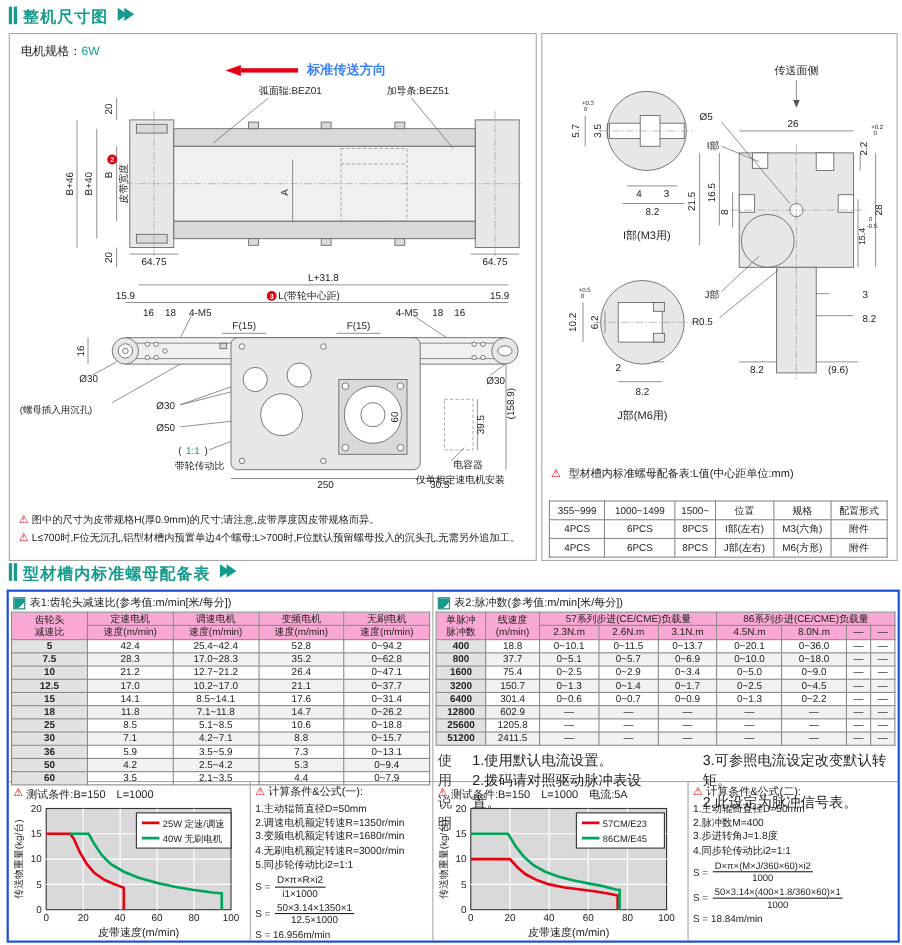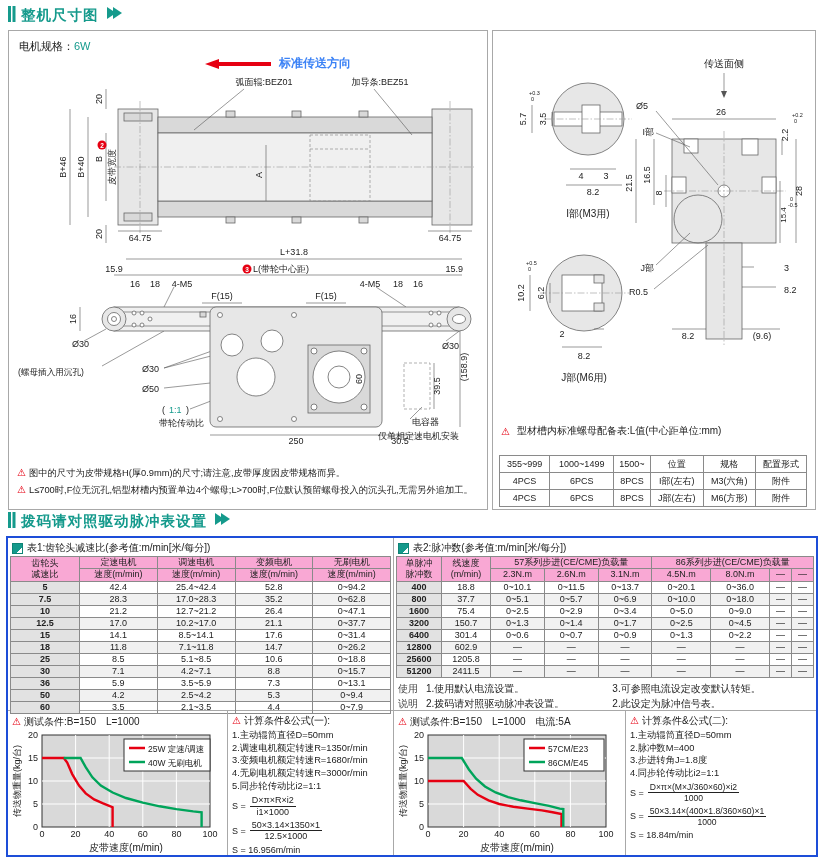--- a/index.html
+++ b/index.html
@@ -34,21 +34,21 @@
 .t thead th{font-weight:normal;font-size:9px;line-height:1.25;background:#f9a8d4}
 .t tbody td{font-size:9px;line-height:1.18;height:11px}
 .t tbody tr:nth-child(even) td{background:#f1f1f1}
 .t td.c0{background:#e2e2e2 !important;font-weight:bold}
 .ttitle{display:flex;align-items:center;gap:4px;font-size:10px;height:16px;padding-left:2px}
 .sqicon{width:9px;height:9px;background:linear-gradient(135deg,#159a8c 70%,#fff 71%);border:1px solid #0f8476;flex:none}
 .bigbox{position:absolute;left:6px;top:536px;width:808px;height:317px;border:2px solid #1d4ed8}
 .trow{display:flex;height:172px;border-bottom:1px solid #a8a8a8}
 .tcell1{width:386px;border-right:1px solid #a8a8a8;padding:2px;box-sizing:border-box}
 .tcell2{flex:1;padding:2px;box-sizing:border-box}
-.usage{display:flex;gap:8px;font-size:10px;line-height:1.5;padding:3px 2px}
+.usage{display:flex;gap:8px;font-size:13px;line-height:1.5;padding:3px 2px}
 .ucol{display:flex;flex-direction:column}
 .brow{display:flex;height:144px}
 .bbox{border-right:1px solid #a8a8a8;box-sizing:border-box;padding:3px 4px;position:relative}
 .bbox:last-child{border-right:none}
 .cond{font-size:10px;height:15px;display:flex;align-items:center}
 .fbox{font-size:9.3px;line-height:1.38}
 .fbox .ft{font-size:10px;display:flex;align-items:center;margin-bottom:1px}
 .fline{display:flex;align-items:center;gap:4px;margin-top:2px;font-size:9px}
 .frac{display:inline-block;text-align:center;line-height:1.2}
 .frac .num{display:block;border-bottom:1px solid #222;padding:0 2px}
@@ -353,21 +353,21 @@
               <td>M6(方形)</td>
               <td>附件</td>
             </tr>
           </tbody>
       </table>
     </div>
   </div>
 
   <div class="sec-h" style="left:8px;top:512px">
     <span class="hbar"></span>
-    <span class="sec-title">拨码请对照驱动脉冲表设置</span>
+    <span class="sec-title">型材槽内标准螺母配备表</span>
     <svg class="parrow" width="17" height="14">
         <polygon points="1,1 10,7 1,13" fill="#159a8c"></polygon>
         <polygon points="7,1 16,7 7,13" fill="#159a8c"></polygon>
       </svg>
   </div>
 
   <div class="bigbox">
     <div class="trow">
       <div class="tcell1">
         <div class="ttitle">

